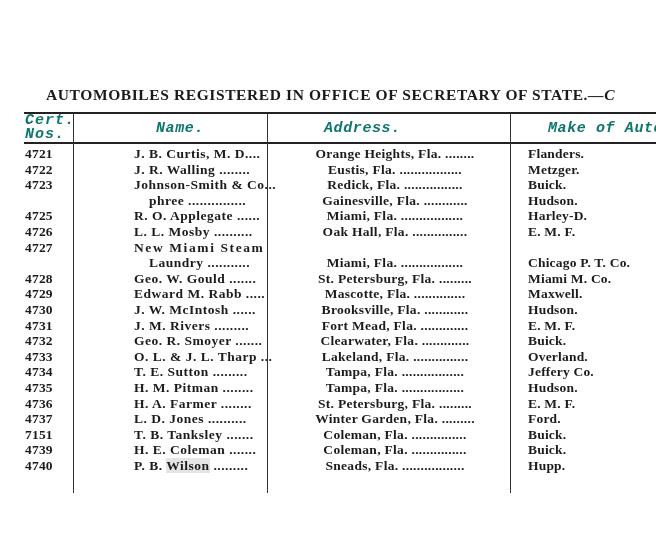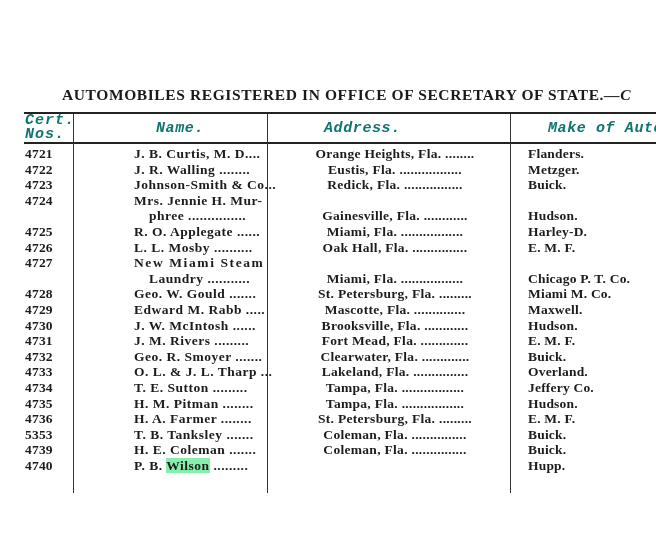--- a/index.html
+++ b/index.html
@@ -10,21 +10,21 @@
     body {
       width: 656px;
       height: 534px;
       position: relative;
       overflow: hidden;
       font-family: "DejaVu Serif", "Liberation Serif", serif;
       color: #1a1a1a;
     }
     .title {
       position: absolute;
-      left: 62px;
+      left: 46px;
       top: 86px;
       white-space: nowrap;
       font-family: "Liberation Serif", "DejaVu Serif", serif;
       font-size: 15.5px;
       font-weight: bold;
       letter-spacing: 0.6px;
       color: #1a1a1a;
     }
     .title .cont {
       font-style: italic;
@@ -108,21 +108,21 @@
       overflow: hidden;
       letter-spacing: 0.3px;
       text-align: center;
     }
     .row .make {
       position: absolute;
       left: 528px;
       letter-spacing: 0.2px;
     }
     .hl {
-      background: #86efac;
+      background: #e5e5e5;
     }
   </style>
 </head>
 <body>
 
 <div class="title">
   <span>AUTOMOBILES REGISTERED IN OFFICE OF SECRETARY OF STATE.</span><span class="cont">—C</span>
 </div>
 
 <div class="rule-top"></div>
@@ -153,26 +153,20 @@
     <span class="addr">Eustis, Fla. .................</span>
     <span class="make">Metzger.</span>
   </div>
   <div class="row">
     <span class="cert">4723</span>
     <span class="name">Johnson-Smith &amp; Co...</span>
     <span class="addr">Redick, Fla. ................</span>
     <span class="make">Buick.</span>
   </div>
   <div class="row">
-    <span class="cert">4724</span>
-    <span class="name">Mrs. Jennie H. Mur-</span>
-    <span class="addr"></span>
-    <span class="make"></span>
-  </div>
-  <div class="row">
     <span class="cert"></span>
     <span class="name indent">phree ...............</span>
     <span class="addr">Gainesville, Fla. ............</span>
     <span class="make">Hudson.</span>
   </div>
   <div class="row">
     <span class="cert">4725</span>
     <span class="name">R. O. Applegate ......</span>
     <span class="addr">Miami, Fla. .................</span>
     <span class="make">Harley-D.</span>
@@ -243,29 +237,36 @@
     <span class="addr">Tampa, Fla. .................</span>
     <span class="make">Hudson.</span>
   </div>
   <div class="row">
     <span class="cert">4736</span>
     <span class="name">H. A. Farmer ........</span>
     <span class="addr">St. Petersburg, Fla. .........</span>
     <span class="make">E. M. F.</span>
   </div>
   <div class="row">
-    <span class="cert">5353</span>
+    <span class="cert">4737</span>
+    <span class="name">L. D. Jones ..........</span>
+    <span class="addr">Winter Garden, Fla. .........</span>
+    <span class="make">Ford.</span>
+  </div>
+  <div class="row">
+    <span class="cert">7151</span>
     <span class="name">T. B. Tanksley .......</span>
     <span class="addr">Coleman, Fla. ...............</span>
     <span class="make">Buick.</span>
   </div>
   <div class="row">
     <span class="cert">4739</span>
     <span class="name">H. E. Coleman .......</span>
     <span class="addr">Coleman, Fla. ...............</span>
     <span class="make">Buick.</span>
   </div>
   <div class="row">
     <span class="cert">4740</span>
     <span class="name"><span>P. B. </span><span class="hl">Wilson</span><span> .........</span></span>
+    <span class="addr">Sneads, Fla. .................</span>
     <span class="make">Hupp.</span>
   </div>
 </div>
 
 </body></html>

